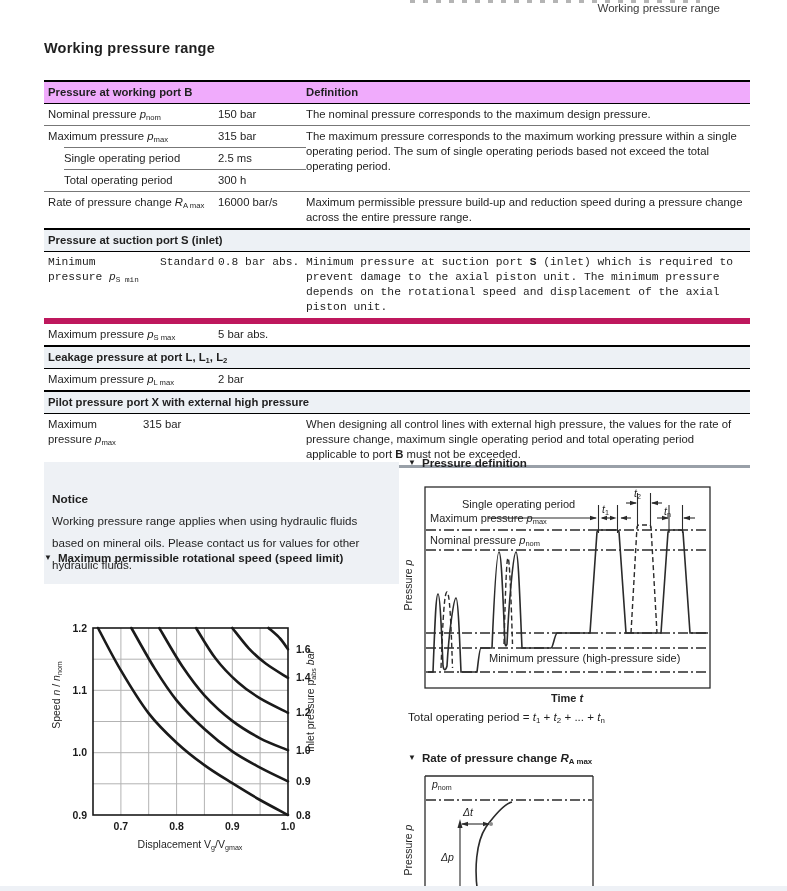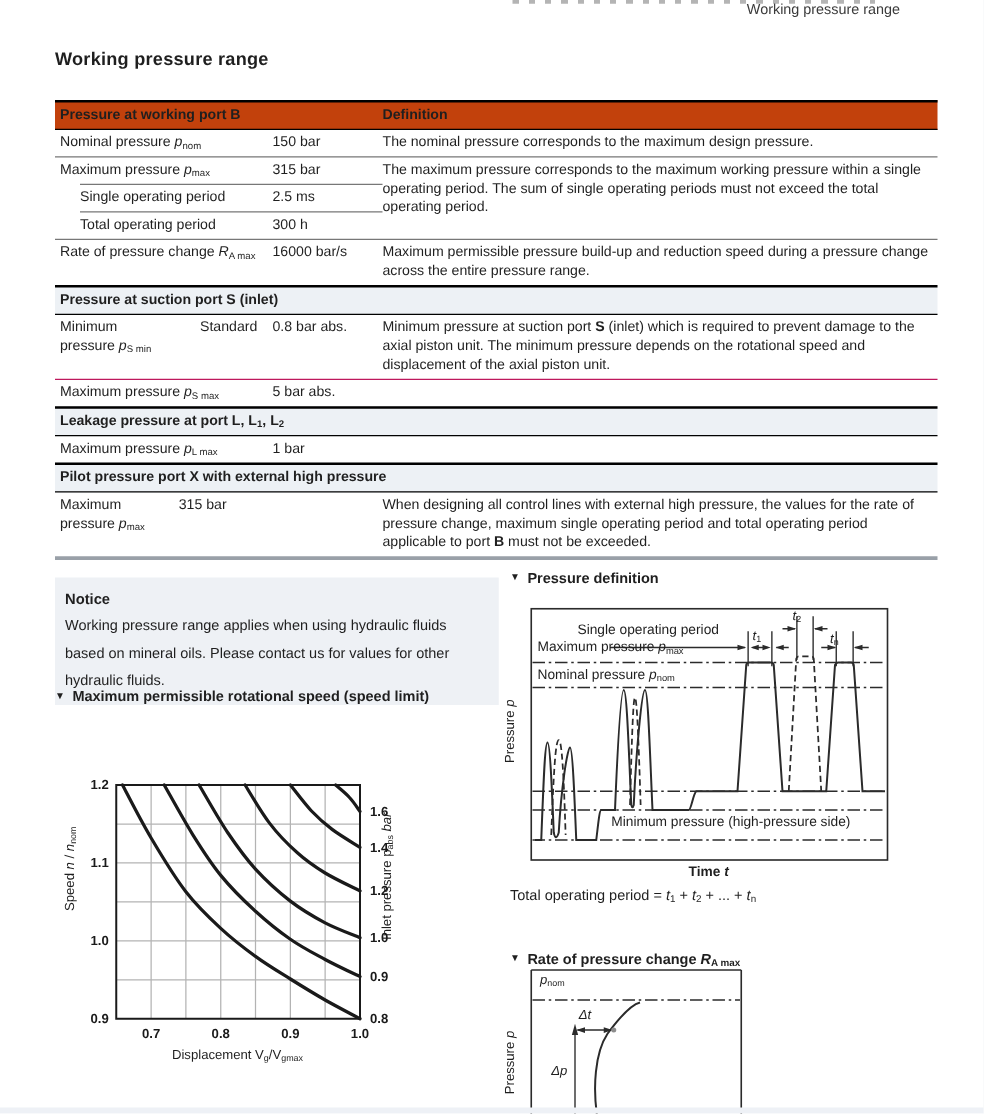--- a/index.html
+++ b/index.html
@@ -11,40 +11,40 @@
   i{font-style:italic;}
   b{font-weight:700;}
 
   .top-fragment{left:410px;top:0;width:290px;height:3px;opacity:.55;
     background:repeating-linear-gradient(90deg,#777 0 5px,transparent 5px 13px);}
   .hdr-right{top:2px;right:67px;font-size:11.5px;color:#3a3a3a;}
   .h1{left:44px;top:40px;font-size:14.5px;font-weight:700;letter-spacing:.2px;}
 
   
   .t{position:absolute;left:44px;top:80px;width:706px;font-size:11.3px;line-height:15px;}
-  .t-colhead{display:grid;grid-template-columns:262px 1fr;background:#c2410c;
+  .t-colhead{display:grid;grid-template-columns:262px 1fr;background:#f0abfc;
      border-top:2px solid #000;border-bottom:1px solid #000;font-weight:700;padding:3px 0;}
   .t-section{background:#edf1f5;border-top:2px solid #000;border-bottom:1px solid #000;
      font-weight:700;padding:3px 0 3px 4px;}
   .t-r{display:grid;grid-template-columns:174px 88px 1fr;padding:3px 0;border-bottom:1px solid #777;}
-  .t-std{display:grid;grid-template-columns:116px 58px 88px 1fr;padding:3px 0;border-bottom:1px solid #be185d;}
+  .t-std{display:grid;grid-template-columns:116px 58px 88px 1fr;padding:3px 0;border-bottom:6px solid #be185d;font-family:Liberation Mono, monospace;}
   .t-pilot{display:grid;grid-template-columns:99px 163px 1fr;padding:3px 0;}
   .t .nb{border-bottom:none;}
   .t .t-last{border-bottom:3px solid #99a0a8;}
   .t .cl{padding-left:4px;padding-right:6px;}
   .t .cd{padding-right:4px;}
   .t-group{display:grid;grid-template-columns:262px 1fr;border-bottom:1px solid #777;}
   .g-row{display:grid;grid-template-columns:174px 88px;padding:3px 0;}
   .g-row.sub{margin-left:20px;grid-template-columns:154px 88px;border-top:1px solid #777;}
   .t-group .cd{padding:3px 4px 3px 0;}
 
   
   .notice{left:44px;top:462px;width:337px;background:#eef1f5;padding:6px 10px 8px 8px;
      font-size:11.6px;line-height:22px;}
-  .notice .nt{font-weight:700;font-size:11.8px;}
+  .notice .nt{font-weight:700;font-size:11.8px;margin-top:20px;}
 
   
   .blk-head{font-size:11.6px;font-weight:700;white-space:nowrap;}
   .tri{font-size:8px;margin-right:6px;vertical-align:2px;}
   .blk-sub{font-size:11.6px;line-height:16px;}
 
   .lab{font-size:11px;white-space:nowrap;}
   .lab-s{font-size:10.5px;white-space:nowrap;}
   .rot{transform-origin:0 0;transform:rotate(-90deg);text-align:center;font-size:10.5px;white-space:nowrap;}
   .formula{font-size:11.6px;white-space:nowrap;}
@@ -78,21 +78,21 @@
           </div>
           <div class="g-row sub">
             <div>Single operating period</div>
             <div>2.5 ms</div>
           </div>
           <div class="g-row sub">
             <div>Total operating period</div>
             <div>300 h</div>
           </div>
         </div>
-        <div class="cd">The maximum pressure corresponds to the maximum working pressure within a single operating period. The sum of single operating periods must not exceed the total operating period.</div>
+        <div class="cd">The maximum pressure corresponds to the maximum working pressure within a single operating period. The sum of single operating periods based not exceed the total operating period.</div>
       </div>
       <div class="t-r nb">
         <div class="cl">Rate of pressure change <i>R</i><sub>A max</sub></div>
         <div>16000 bar/s</div>
         <div class="cd">Maximum permissible pressure build-up and reduction speed during a pressure change across the entire pressure range.</div>
       </div>
       <div class="t-section">Pressure at suction port S (inlet)</div>
       <div class="t-std">
         <div class="cl">Minimum<br>pressure <i>p</i><sub>S min</sub></div>
         <div>Standard</div>
@@ -100,21 +100,21 @@
         <div class="cd">Minimum pressure at suction port <b>S</b> (inlet) which is required to prevent damage to the axial piston unit. The minimum pressure depends on the rotational speed and displacement of the axial piston unit.</div>
       </div>
       <div class="t-r nb">
         <div class="cl">Maximum pressure <i>p</i><sub>S max</sub></div>
         <div>5 bar abs.</div>
         <div class="cd"></div>
       </div>
       <div class="t-section">Leakage pressure at port L, L<sub>1</sub>, L<sub>2</sub></div>
       <div class="t-r nb">
         <div class="cl">Maximum pressure <i>p</i><sub>L max</sub></div>
-        <div>1 bar</div>
+        <div>2 bar</div>
       </div>
       <div class="t-section">Pilot pressure port X with external high pressure</div>
       <div class="t-pilot t-last">
         <div class="cl">Maximum<br>pressure <i>p</i><sub>max</sub></div>
         <div>315 bar</div>
         <div class="cd">When designing all control lines with external high pressure, the values for the rate of pressure change, maximum single operating period and total operating period applicable to port <b>B</b> must not be exceeded.</div>
       </div>
     </div>
 
   <div class="abs notice">
@@ -222,21 +222,21 @@
   <div class="abs lab-s" style="left:634px;top:487px;"><i>t</i><sub>2</sub></div>
   <div class="abs lab-s" style="left:664px;top:505px;"><i>t</i><sub>n</sub></div>
   <div class="abs lab" style="left:430px;top:512px;">Maximum pressure <i>p</i><sub>max</sub></div>
   <div class="abs lab" style="left:430px;top:534px;">Nominal pressure <i>p</i><sub>nom</sub></div>
   <div class="abs lab" style="left:489px;top:652px;">Minimum pressure (high-pressure side)</div>
   <div class="abs rot" style="left:402px;top:645px;width:120px;">Pressure <i>p</i></div>
   <div class="abs lab" style="left:527px;top:692px;width:80px;text-align:center;font-weight:bold;">Time <i>t</i></div>
 
   <div class="abs formula" style="left:408px;top:710px;">Total operating period = <i>t</i><sub>1</sub> + <i>t</i><sub>2</sub> + ... + <i>t</i><sub>n</sub></div>
 
-  <div class="abs blk-head" style="left:408px;top:751px;margin-top:10px;">
+  <div class="abs blk-head" style="left:408px;top:751px;">
     <span class="tri">▼</span><span>Rate of pressure change <i>R</i><sub>A max</sub></span>
   </div>
 
   <svg class="abs" style="left:400px;top:770px;" width="200" height="125" viewBox="0 0 200 125">
     <g stroke="#2b2b2b" fill="none" stroke-width="1.3">
       <line x1="25" y1="6" x2="193" y2="6"></line>
       <line x1="25" y1="6" x2="25" y2="125"></line>
       <line x1="193" y1="6" x2="193" y2="125"></line>
       <line x1="26" y1="30" x2="192" y2="30" stroke-dasharray="10 3 2 3"></line>
       <path stroke-width="1.6" d="M78,125 C74,100 76,72 86,57 C93,47.5 104,34 112,32"></path>

